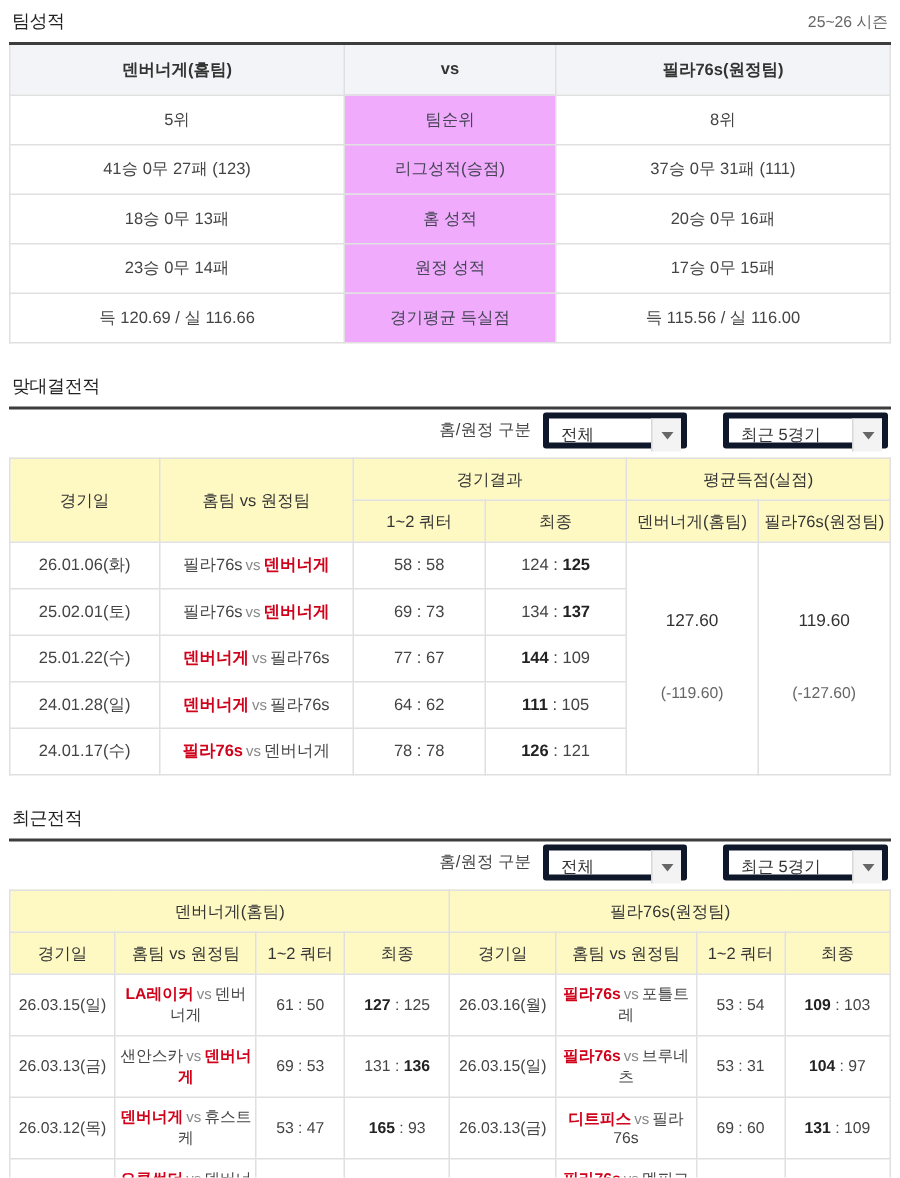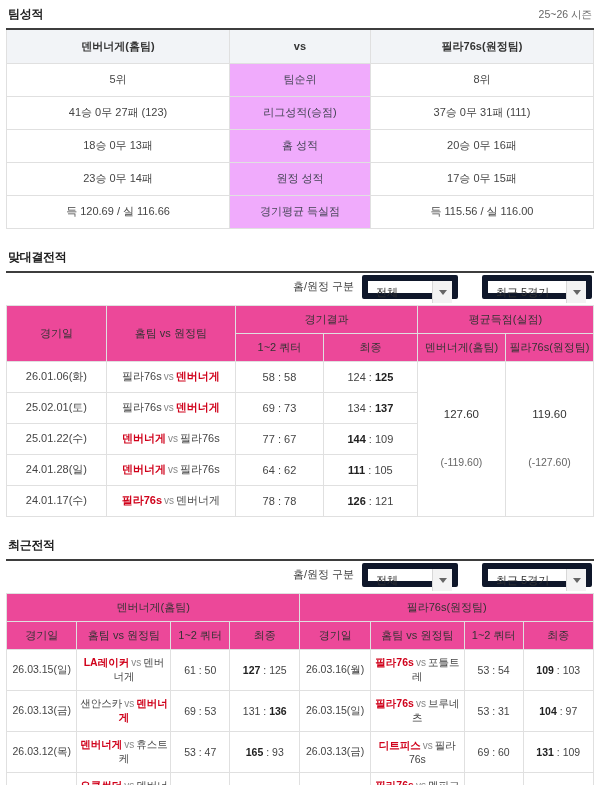--- a/index.html
+++ b/index.html
@@ -12,45 +12,45 @@
     color: #333333;
   }
   .page { width: 600px; position: relative; padding: 0 6px; }
 
   
   .sec-head {
     display: flex; align-items: center; justify-content: space-between;
     padding: 6px 2px 5px 2px;
   }
   .sec-title {
-    font-size: 12px; font-weight: bold; color: #222222;
+    font-size: 12px; font-weight: normal; color: #222222;
     letter-spacing: -0.3px;
   }
   .season { font-size: 10.5px; color: #666666; }
   .hr { height: 2px; background: #3d3d3d; margin: 0 0 0 0; }
 
   
   table { border-collapse: collapse; width: 100%; table-layout: fixed; }
   td, th { border: 1px solid #e0e0e0; text-align: center; font-weight: normal;
            font-size: 11px; color: #444444; padding: 7px 2px; }
-  th { background: #ec4899; color: #333333; }
+  th { background: #fef9c3; color: #333333; }
 
   
   .teamstat td { height: 33px; }
   .teamstat .hdr { background:#f2f4f7; font-weight:bold; color:#333; }
   .teamstat .mid { background:#f0abfc; color:#445; }
   .teamstat tr:first-child td { border-top: none; }
 
   
   .filters { display:flex; justify-content:flex-end; align-items:center; gap:8px;
              padding: 2px 2px 6px 2px; }
   .flabel { font-size: 11px; color:#444; }
   .select {
     position: relative; display:inline-block;
-    border:6px solid #0f172a; background:#fff; height:24px; line-height:22px;
+    border:4px solid #0f172a; background:#fff; height:24px; line-height:22px;
     font-size:11px; color:#333; padding:0 22px 0 8px; min-width:96px; text-align:left;
     border-radius:2px;
   }
   .select .arr {
     position:absolute; right:0; top:0; width:20px; height:22px;
     background:#f3f3f3; border-left:1px solid #d8d8d8;
   }
   .select .arr:after{
     content:""; position:absolute; left:6px; top:9px;
     border-left:4px solid transparent; border-right:4px solid transparent;

